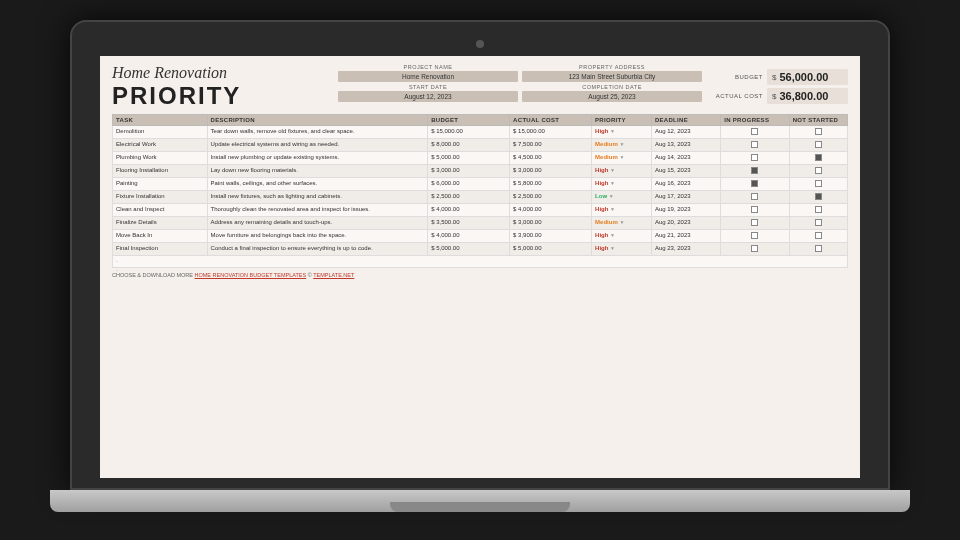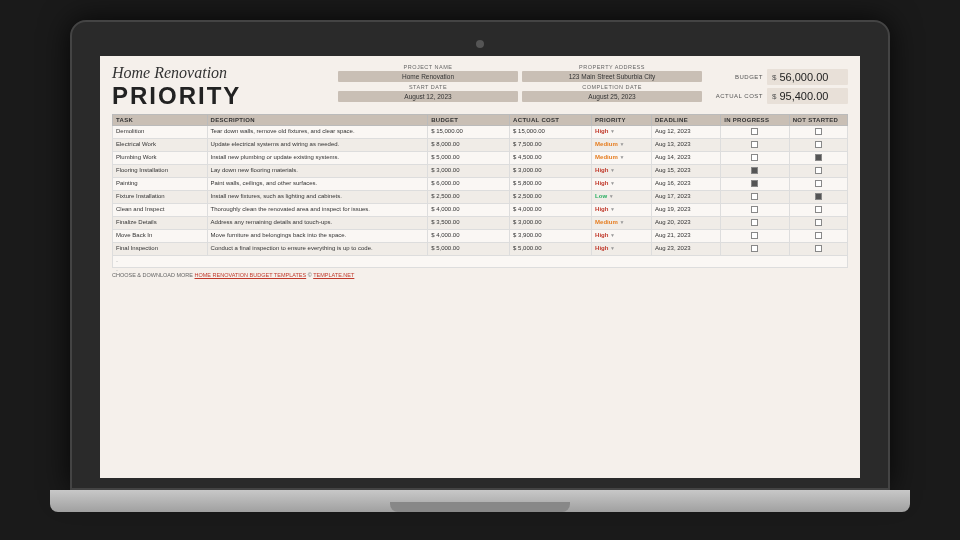--- a/index.html
+++ b/index.html
@@ -165,21 +165,21 @@
       padding: 2px 5px;
       border-radius: 1px;
       flex: 1;
     }
     .budget-dollar {
       font-size: 8px;
       color: #555;
     }
     .budget-amount {
       font-size: 11px;
-      font-weight: normal;
+      font-weight: bold;
       color: #222;
     }
 
     
     .checklist-table {
       width: 100%;
       border-collapse: collapse;
       font-size: 6px;
     }
     .checklist-table thead tr {
@@ -296,21 +296,21 @@
               <div class="budget-label">BUDGET</div>
               <div class="budget-value">
                 <span class="budget-dollar">$</span>
                 <span class="budget-amount">56,000.00</span>
               </div>
             </div>
             <div class="budget-row">
               <div class="budget-label">ACTUAL COST</div>
               <div class="budget-value">
                 <span class="budget-dollar">$</span>
-                <span class="budget-amount">95,400.00</span>
+                <span class="budget-amount">36,800.00</span>
               </div>
             </div>
           </div>
         </div>
 
         <table class="checklist-table">
           <thead>
             <tr>
               <th class="col-task">TASK</th>
               <th class="col-desc">DESCRIPTION</th>

